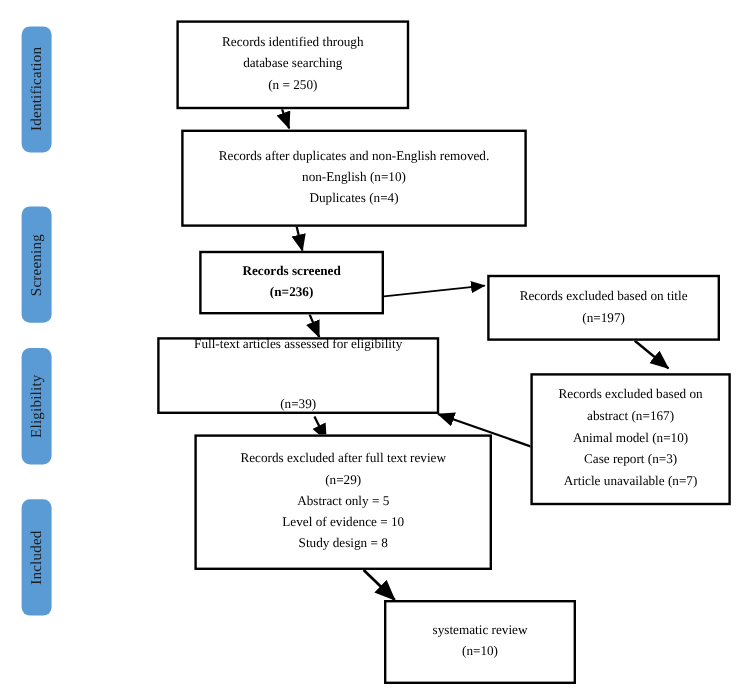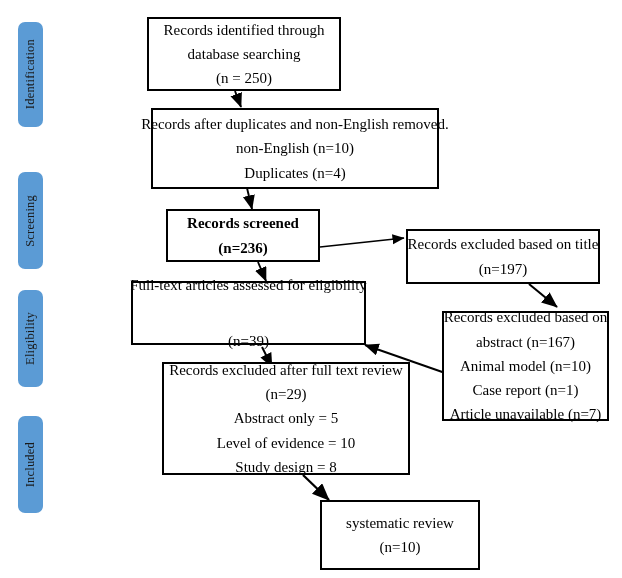--- a/index.html
+++ b/index.html
@@ -44,21 +44,21 @@
     border: 2.2px solid #000000;
     box-sizing: border-box;
     display: flex;
     flex-direction: column;
     align-items: center;
     justify-content: center;
     text-align: center;
     padding: 2px 5px;
   }
   .flow-box .line {
-    font-size: 15px;
+    font-size: 11px;
     line-height: 1.62;
     white-space: nowrap;
     color: #000000;
   }
 
   
   #arrow-layer {
     position: absolute;
     left: 0;
     top: 0;
@@ -136,21 +136,21 @@
 
   <div class="flow-box" style="left:131px; top:281px; width:235px; height:64px;gap:32px;">
     <div class="line">Full-text articles assessed for eligibility</div>
     <div class="line">(n=39)</div>
   </div>
 
   <div class="flow-box" style="left:442px; top:311px; width:167px; height:110px;">
     <div class="line">Records excluded based on</div>
     <div class="line">abstract (n=167)</div>
     <div class="line">Animal model (n=10)</div>
-    <div class="line">Case report (n=1)</div>
+    <div class="line">Case report (n=3)</div>
     <div class="line">Article unavailable (n=7)</div>
   </div>
 
   <div class="flow-box" style="left:162px; top:362px; width:248px; height:113px;">
     <div class="line">Records excluded after full text review</div>
     <div class="line">(n=29)</div>
     <div class="line">Abstract only = 5</div>
     <div class="line">Level of evidence = 10</div>
     <div class="line">Study design = 8</div>
   </div>

